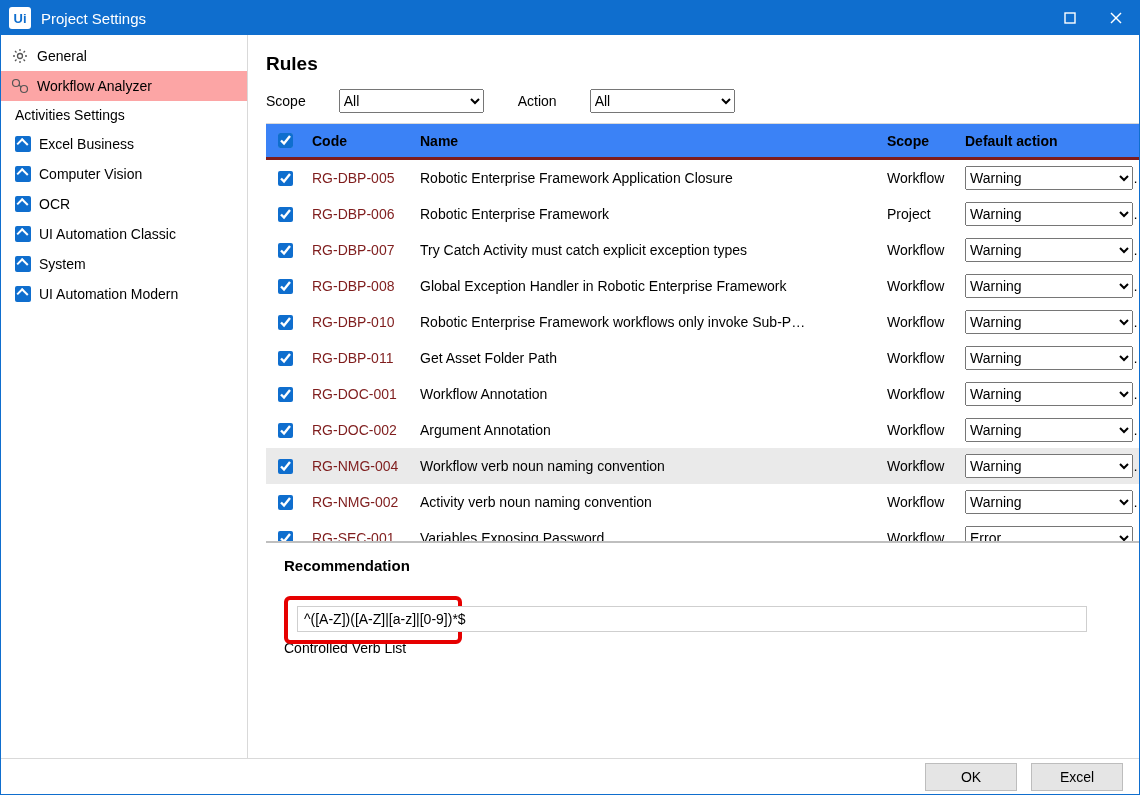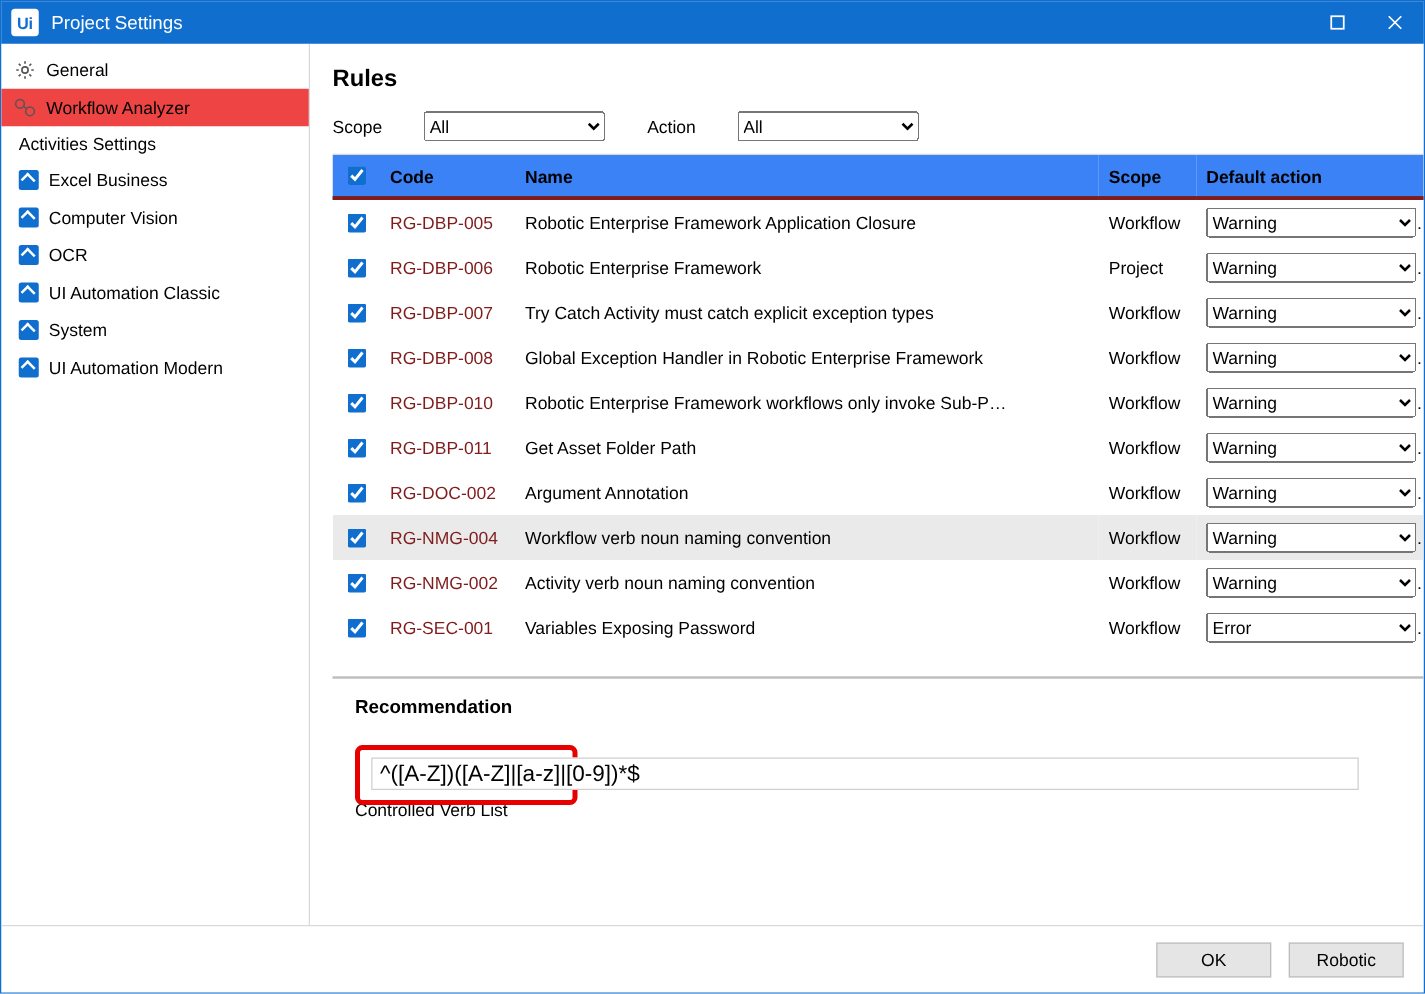--- a/index.html
+++ b/index.html
@@ -5,21 +5,21 @@
   * { box-sizing: border-box; font-family: "Segoe UI", Arial, sans-serif; }
   body { margin: 0; padding: 0; background: #fff; }
   .window { width: 1140px; height: 795px; border: 1px solid #0f6ece; display: flex; flex-direction: column; }
   .titlebar { height: 34px; background: #0f6ece; color: #fff; display: flex; align-items: center; font-size: 15px; }
   .titlebar .logo { width: 22px; height: 22px; background: #fff; color: #0f6ece; border-radius: 3px; display: flex; align-items: center; justify-content: center; font-weight: bold; font-size: 13px; margin-left: 8px; margin-right: 10px; }
   .titlebar .title { flex: 1; }
   .titlebar .winbtn { width: 46px; height: 34px; display: flex; align-items: center; justify-content: center; cursor: pointer; }
   .body { flex: 1; display: flex; overflow: hidden; }
   .sidebar { width: 247px; border-right: 1px solid #d9d9d9; padding-top: 6px; }
   .sidebar .item { display: flex; align-items: center; height: 30px; padding-left: 10px; font-size: 14px; cursor: pointer; }
-  .sidebar .item.selected { background: #ef4444; }
+  .sidebar .item.selected { background: #fca5a5; }
   .sidebar .item .sicon { width: 18px; height: 18px; margin-right: 8px; display:flex; align-items:center; justify-content:center; }
   .sidebar .subheader { font-size: 14px; padding: 6px 10px 6px 14px; color: #000; }
   .sidebar .subitem { display: flex; align-items: center; height: 30px; padding-left: 14px; font-size: 14px; cursor: pointer; }
   .sidebar .subitem .bicon { width:16px; height:16px; background:#0f6ece; margin-right:8px; border-radius:2px; position:relative; }
   .sidebar .subitem .bicon::after { content:''; position:absolute; left:3px; top:4px; width:7px; height:6px; border-top:2px solid #fff; border-right:2px solid #fff; transform:rotate(45deg) scaleX(-1); }
   .main { flex: 1; display: flex; flex-direction: column; padding: 18px 0 0 18px; overflow:hidden; }
   .main h2 { margin: 0 0 14px 0; font-size: 19px; font-weight: 600; }
   .filters { display: flex; align-items: center; gap: 8px; margin-bottom: 10px; font-size: 14px; }
   .filters select { width: 145px; height: 24px; font-size: 14px; margin-left: 25px; }
   .tablewrap { flex: 0 0 auto; height: 418px; overflow-y: scroll; border-top:1px solid #d9d9d9; }
@@ -40,23 +40,23 @@
   input[type=checkbox] { width:15px; height:15px; accent-color: #0f6ece; }
   .detail { border-top:2px solid #bfbfbf; padding: 14px 38px 0 18px; overflow-y: scroll; flex:1; }
   .detail::-webkit-scrollbar { width:17px; }
   .detail::-webkit-scrollbar-track { background:#f0f0f0; }
   .detail::-webkit-scrollbar-thumb { background:#c0c0c0; }
   .detail h3 { margin:0 0 10px 0; font-size:15px; font-weight:600; }
   .detail p { margin:0 0 8px 0; font-size:14px; line-height:1.45; }
   .detail a { color:#0f6ece; text-decoration:none; }
   .hlbox { border: 4px solid #e60000; border-radius:6px; padding: 8px 10px 10px 10px; margin-top: 12px; display:inline-block; }
   .fieldlabel { font-size:14px; margin-bottom:6px; }
-  .regexinput { width: 790px; height: 26px; border:1px solid #cfcfcf; padding: 2px 6px; font-size:18px; }
+  .regexinput { width: 790px; height: 26px; border:1px solid #cfcfcf; padding: 2px 6px; font-size:14px; }
   .secondlabel { font-size:14px; margin-top:8px; }
-  .footer { height: 54px; border-top: 1px solid #d9d9d9; display:flex; justify-content:flex-end; align-items:center; gap:14px; padding-right: 16px; }
+  .footer { height: 36px; border-top: 1px solid #d9d9d9; display:flex; justify-content:flex-end; align-items:center; gap:14px; padding-right: 16px; }
   .footer button { width: 92px; height: 28px; background:#e5e5e5; border:1px solid #bdbdbd; font-size:14px; cursor:pointer; }
 </style>
 </head>
 <body>
 
 <div class="window">
 
   <div class="titlebar">
     <div class="logo">Ui</div>
     <div class="title">Project Settings</div>
@@ -183,20 +183,27 @@
               </tr>
               <tr>
                 <td class="col-chk"><input type="checkbox" checked="" style=""></td>
                 <td class="col-code"><span class="codelink">RG-DBP-011</span></td>
                 <td class="col-name">Get Asset Folder Path</td>
                 <td class="col-scope">Workflow</td>
                 <td class="col-action"><select class="actionsel"><option>Error</option><option selected="">Warning</option><option>Info</option><option>Verbose</option></select></td>
               </tr>
               <tr>
                 <td class="col-chk"><input type="checkbox" checked="" style=""></td>
+                <td class="col-code"><span class="codelink">RG-DOC-001</span></td>
+                <td class="col-name">Workflow Annotation</td>
+                <td class="col-scope">Workflow</td>
+                <td class="col-action"><select class="actionsel"><option>Error</option><option selected="">Warning</option><option>Info</option><option>Verbose</option></select></td>
+              </tr>
+              <tr>
+                <td class="col-chk"><input type="checkbox" checked="" style=""></td>
                 <td class="col-code"><span class="codelink">RG-DOC-002</span></td>
                 <td class="col-name">Argument Annotation</td>
                 <td class="col-scope">Workflow</td>
                 <td class="col-action"><select class="actionsel"><option>Error</option><option selected="">Warning</option><option>Info</option><option>Verbose</option></select></td>
               </tr>
               <tr class="selected">
                 <td class="col-chk"><input type="checkbox" checked="" style=""></td>
                 <td class="col-code"><span class="codelink">RG-NMG-004</span></td>
                 <td class="col-name">Workflow verb noun naming convention</td>
                 <td class="col-scope">Workflow</td>
@@ -231,16 +238,16 @@
           </div>
         </div>
         <div class="secondlabel">Controlled Verb List</div>
       </div>
 
     </div>
   </div>
 
   <div class="footer">
     <button>OK</button>
-    <button>Robotic</button>
+    <button>Excel</button>
   </div>
 
 </div>
 
 </body></html>

